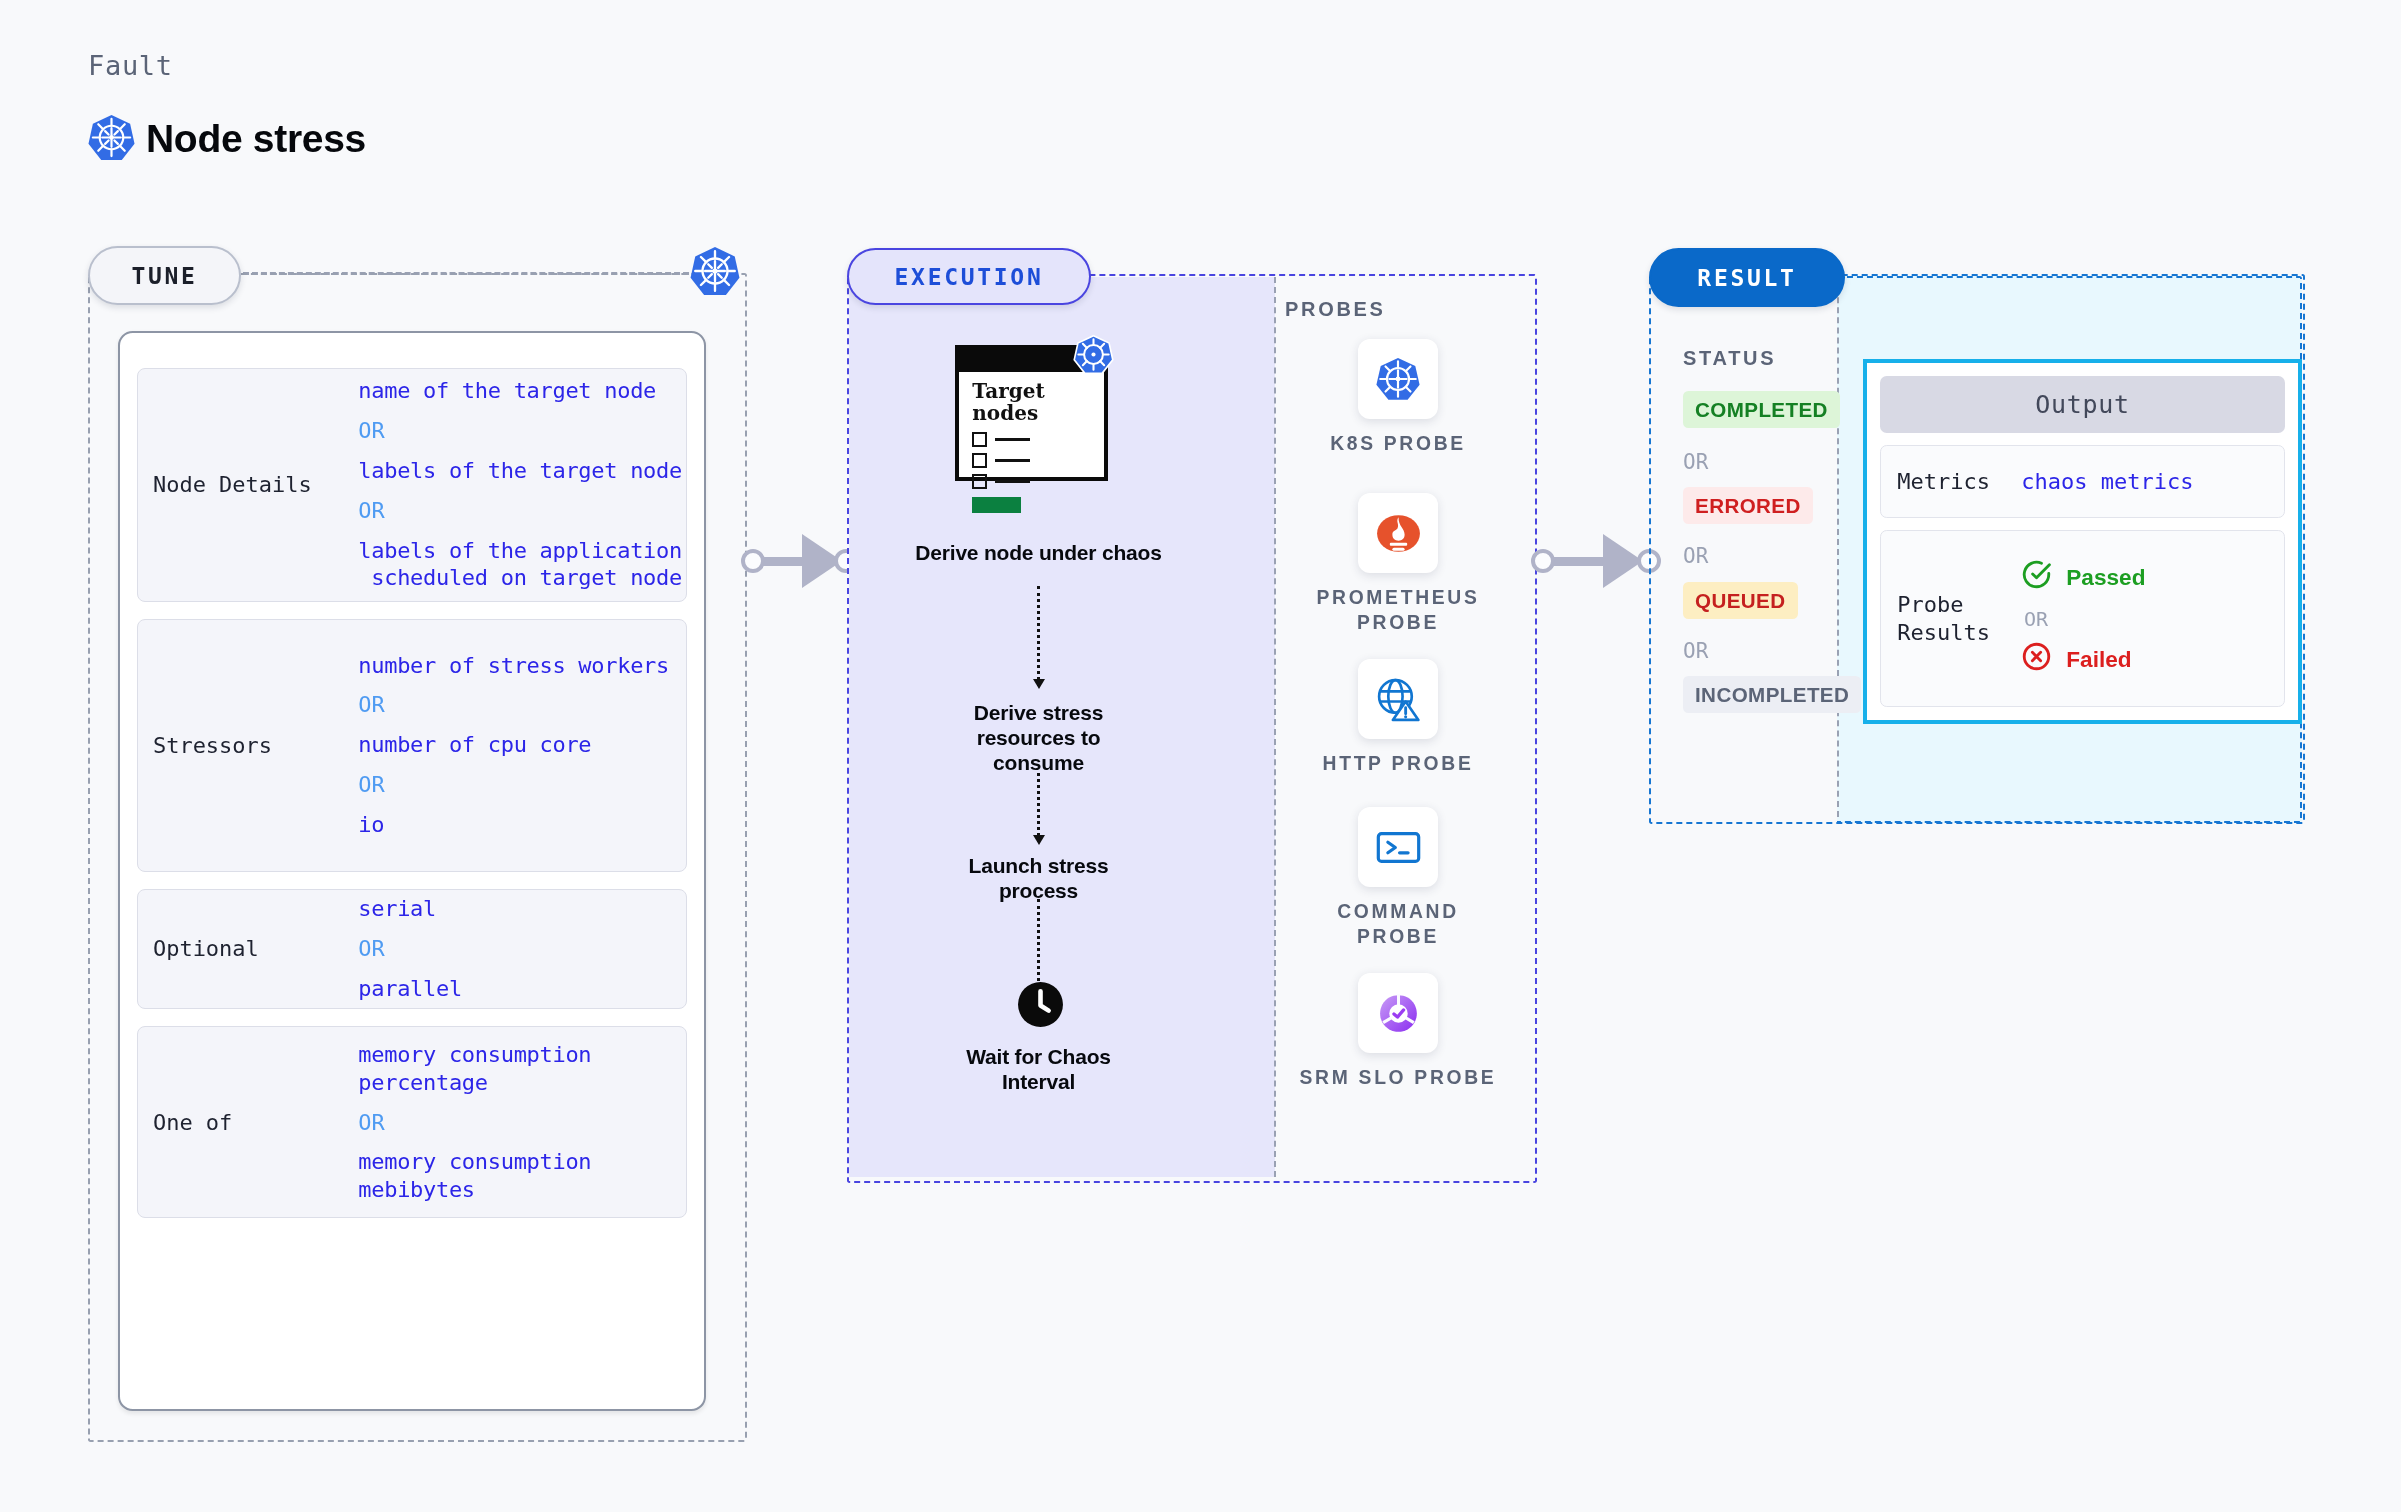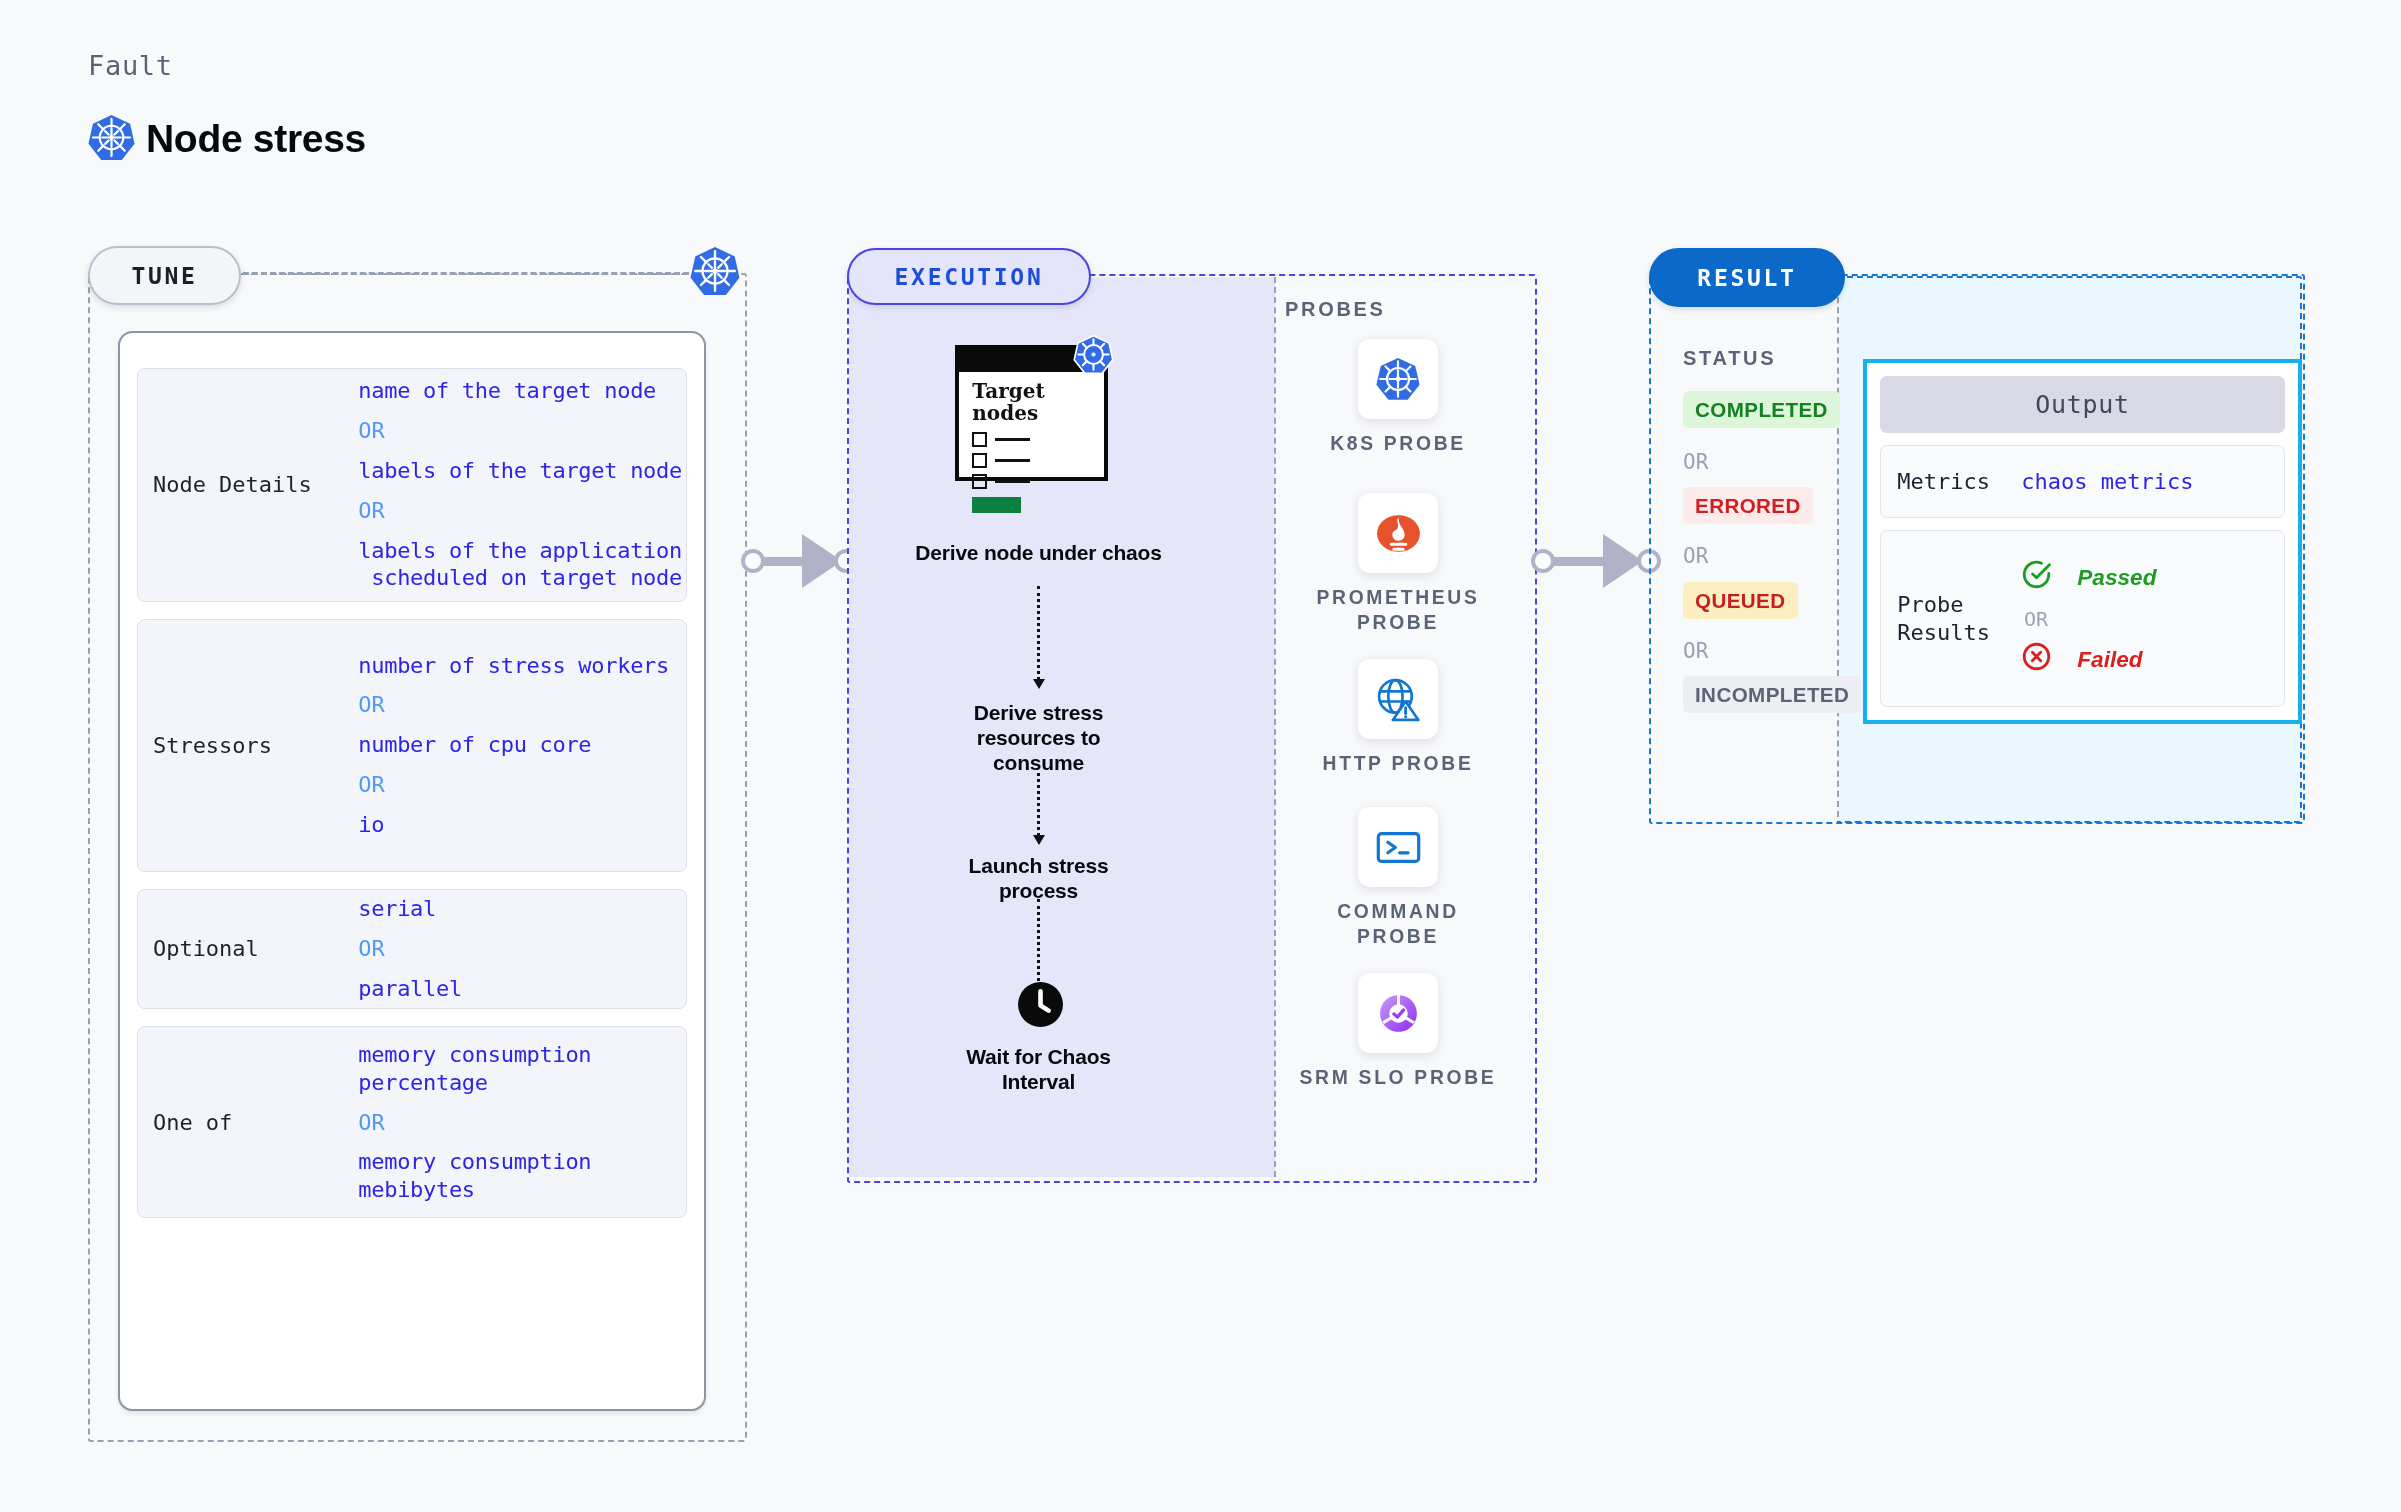--- a/index.html
+++ b/index.html
@@ -232,21 +232,21 @@
   }
   .og-label{
     width:140px;flex:none;padding-left:16px;box-sizing:border-box;
     font-family:"DejaVu Sans Mono","Liberation Mono",monospace;
     font-size:22px;color:#1e2230;line-height:1.25;
   }
   .og-val{
     font-family:"DejaVu Sans Mono","Liberation Mono",monospace;
     font-size:22px;color:#2c25e8;
   }
-  .res-row{display:flex;align-items:center;gap:25px;font-size:22.6px;font-weight:700;font-style:italic;}
+  .res-row{display:flex;align-items:center;gap:14px;font-size:22.6px;font-weight:700;}
   #pass-row{color:#1c9e22;}
   #fail-row{color:#dc1f1f;}
   #or-probe{
     font-family:"DejaVu Sans Mono","Liberation Mono",monospace;
     font-size:20px;color:#9aa1b3;margin:10.6px 0 10.6px 2.7px;
   }
 </style>
 </head>
 <body>
 

